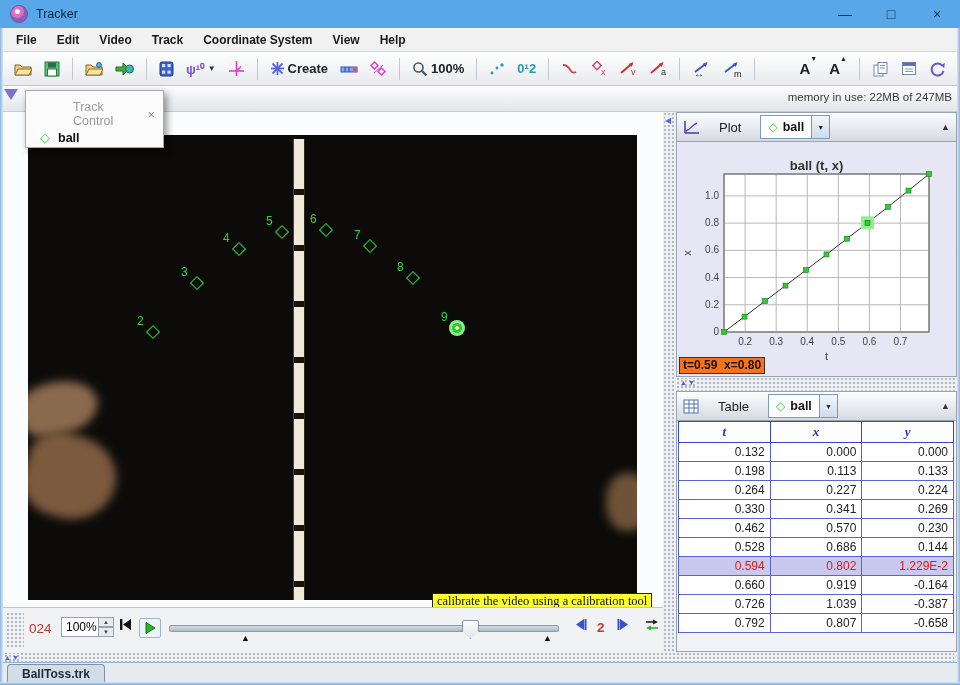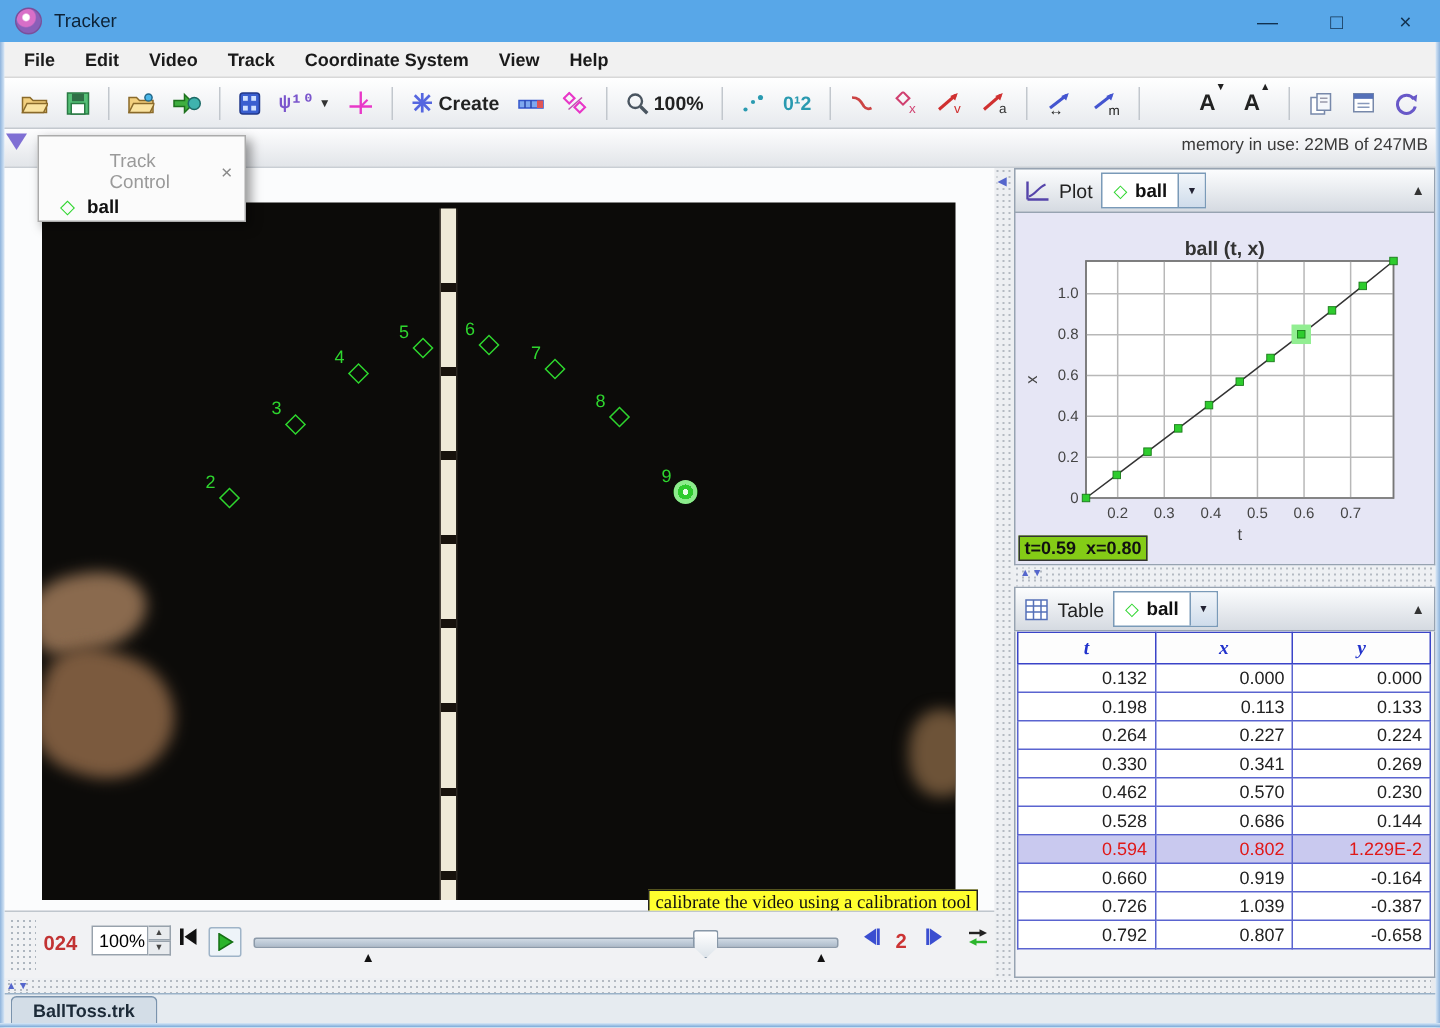--- a/index.html
+++ b/index.html
@@ -16,21 +16,21 @@
   .menubar{position:absolute;left:0;top:28px;width:960px;height:24px;background:#f1f1f1;
            border-bottom:1px solid #d8d8d8;display:flex;align-items:center;padding-left:6px;box-sizing:border-box;}
   .menu-item{font-weight:bold;font-size:12px;color:#1a1a1a;padding:0 10px;line-height:24px;}
   .toolbar{position:absolute;left:0;top:52px;width:960px;height:34px;box-sizing:border-box;
            background:linear-gradient(#ffffff,#e7eaee);border-bottom:1px solid #c4c9cf;
            display:flex;align-items:center;padding:0 8px;}
   .tbtn{background:none;border:1px solid transparent;border-radius:3px;padding:2px 4px;margin:0 1px;
         display:inline-flex;align-items:center;gap:3px;height:26px;box-sizing:border-box;font-family:inherit;}
   .tsep{width:1px;height:22px;background:#c2c7cd;margin:0 6px;}
   .tlabel{font-weight:bold;font-size:13px;color:#222;}
-  .glyph-purple{color:#7a55cc;font-weight:bold;font-size:13px;font-family:Liberation Mono, monospace;}
+  .glyph-purple{color:#7a55cc;font-weight:bold;font-size:13px;}
   .glyph-teal{color:#2a9ab0;font-weight:bold;font-size:13px;}
   .tiny-arrow{font-size:8px;color:#333;}
   .font-a{font-weight:bold;font-size:15px;color:#222;position:relative;}
   .font-a sup{font-size:7px;position:relative;top:-7px;left:0px;color:#222;}
   .spacer{flex:1;}
   .topstrip{position:absolute;left:0;top:86px;width:960px;height:26px;box-sizing:border-box;
             background:linear-gradient(#fdfdfe,#e2e5e9);border-bottom:1px solid #c9ced4;}
   .memtext{position:absolute;right:8px;top:5px;font-size:11.5px;color:#3a3a3a;}
   .side-toggle{position:absolute;left:4px;top:89px;width:0;height:0;
                border-left:7px solid transparent;border-right:7px solid transparent;border-top:11px solid #7f6fd4;}
@@ -55,21 +55,21 @@
            background:radial-gradient(circle,#eaffea 0 2px,#2ecc2e 2px 5px,#8cec8c 5px 8px,#2ecc2e 8px);}
   .mlabel{position:absolute;left:-16px;top:-18px;color:#2ed62e;font-size:12px;}
   .cal-tooltip{position:absolute;left:429px;top:481px;height:15px;line-height:14px;padding:0 4px;
                background:#ffff2e;border:1px solid #222;color:#111;
                font-family:"Liberation Serif",serif;font-size:12.5px;white-space:nowrap;z-index:20;}
   
   .player{position:absolute;left:0;top:495px;width:660px;height:45px;box-sizing:border-box;
           background:#f1f2f4;border-top:1px solid #bfc6cd;}
   .grip{position:absolute;left:3px;top:4px;width:18px;height:36px;
         background-image:radial-gradient(#aeb6bf 0.9px,transparent 1px);background-size:4px 4px;}
-  .frame-num{position:absolute;left:26px;top:13px;color:#c23333;font-weight:bold;font-size:13.5px;}
+  .frame-num{position:absolute;left:26px;top:13px;color:#c23333;font-weight:normal;font-size:13.5px;}
   .zoom-spinner{position:absolute;left:58px;top:9px;display:flex;}
   .zoom-box{width:38px;height:20px;border:1px solid #98a2ac;background:#fff;font-size:12px;
             display:flex;align-items:center;padding-left:4px;box-sizing:border-box;}
   .spin-btns{display:flex;flex-direction:column;}
   .spin-btns span{width:15px;height:10px;border:1px solid #98a2ac;border-left:none;background:#e8ebee;
                   font-size:6px;color:#444;text-align:center;line-height:9px;box-sizing:border-box;}
   .pbtn{position:absolute;top:10px;background:none;border:none;padding:0;}
   .play-btn{left:136px;width:22px;height:20px;border:1px solid #9fb4c8;background:#eef4f9;border-radius:2px;
             display:flex;align-items:center;justify-content:center;}
   .slider-track{position:absolute;left:166px;top:17px;width:388px;height:5px;background:linear-gradient(#cfd9e3,#aebccb);
@@ -83,34 +83,34 @@
             background-image:radial-gradient(#b4bac2 0.8px,transparent 0.9px);background-size:4px 4px;}
   .vdivider .arr{position:absolute;left:2px;top:4px;font-size:8px;color:#5566cc;background:#edeff2;}
   .hsplit{position:absolute;left:673px;top:265px;width:281px;height:14px;background:#eef0f3;
           background-image:radial-gradient(#b4bac2 0.8px,transparent 0.9px);background-size:4px 4px;}
   .hsplit .arrs,.bottom-split .arrs{position:absolute;left:4px;top:2px;font-size:7px;color:#5566cc;letter-spacing:1px;background:inherit;}
   .bottom-split{position:absolute;left:0;top:652px;width:954px;height:10px;background:#eef0f3;
           background-image:radial-gradient(#b4bac2 0.8px,transparent 0.9px);background-size:4px 4px;}
   
   .right-pane{position:absolute;left:673px;top:0;width:281px;height:540px;}
   .panel-header{height:30px;box-sizing:border-box;border:1px solid #97a3b1;
-                background:linear-gradient(#fcfdfe,#d5dae1);display:flex;align-items:center;padding:0 6px;gap:6px;}
+                background:linear-gradient(#fcfdfe,#d5dae1);display:flex;align-items:center;padding:0 6px;gap:19px;}
   .panel-title{font-size:13px;color:#222;}
   .combo{display:flex;height:22px;border:1px solid #7a9ab8;background:#fff;align-items:stretch;}
   .combo-main{display:flex;align-items:center;gap:5px;padding:0 7px;}
   .combo .dia{color:#2ed62e;font-size:12px;}
   .combo b{font-size:12.5px;color:#111;}
   .combo-arrow{width:17px;background:linear-gradient(#f2f6fa,#cfdceb);border-left:1px solid #7a9ab8;
                display:flex;align-items:center;justify-content:center;font-size:7px;color:#223;}
   .collapse{margin-left:auto;font-size:9px;color:#333;}
   .plot-body{position:relative;height:235px;box-sizing:border-box;background:#e6e6f5;
              border:1px solid #97a3b1;border-top:none;}
   .plot-title{text-align:center;font-weight:bold;font-size:13px;color:#333;padding-top:16px;}
   #plot-svg{position:absolute;left:0;top:22px;}
-  .readout{position:absolute;left:2px;top:215px;background:#84cc16;border:1px solid #333;color:#111;
+  .readout{position:absolute;left:2px;top:215px;background:#f97316;border:1px solid #333;color:#111;
            font-size:12px;font-weight:bold;padding:0 3px;height:15px;line-height:15px;white-space:pre;}
   .table-wrap{height:231px;box-sizing:border-box;background:#f2f3f6;border:1px solid #97a3b1;border-top:none;overflow:hidden;}
   table.data{border-collapse:collapse;width:276px;margin:0 1px;background:#fff;table-layout:fixed;}
   table.data th{font:bold italic 13px "Liberation Serif",serif;color:#2233cc;height:18px;
                 border:1px solid #3a44c8;background:#fdfdfd;}
   table.data td{font-size:12px;color:#222;height:16px;text-align:right;padding-right:5px;
                 border:1px solid #5a64d0;}
   tr.selrow td{background:#c9c9ef;color:#e01818;}
   
   .tabbar{position:absolute;left:3px;top:662px;width:954px;height:20px;background:#e6ebf0;border-top:1px solid #9ab2c8;}

